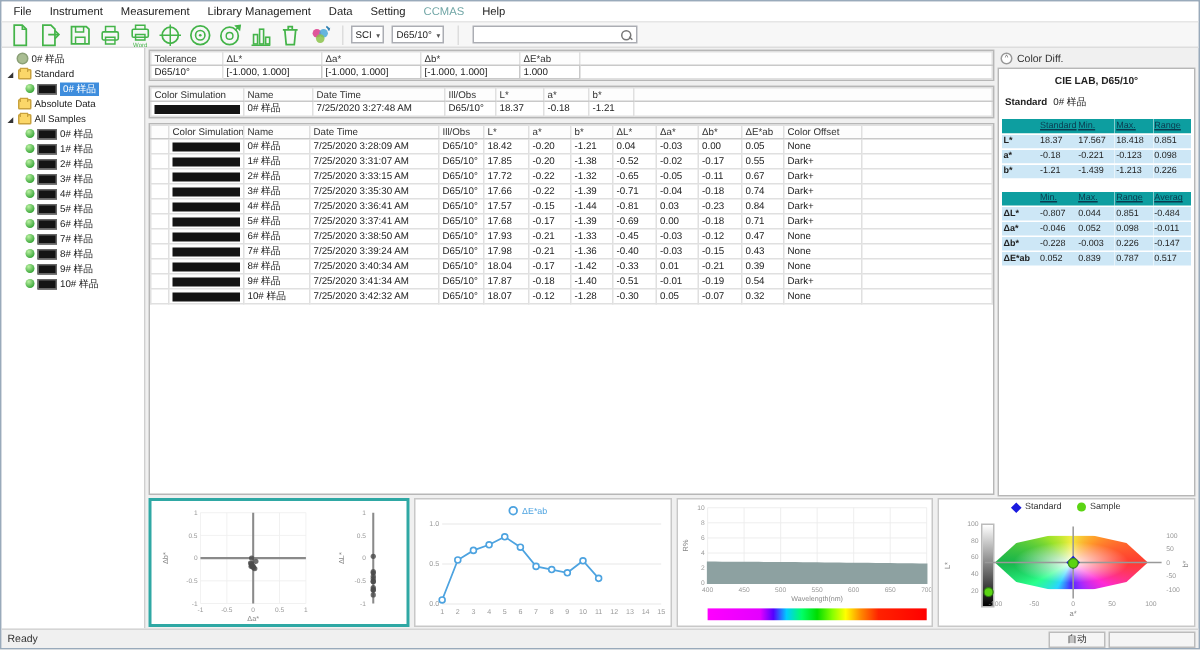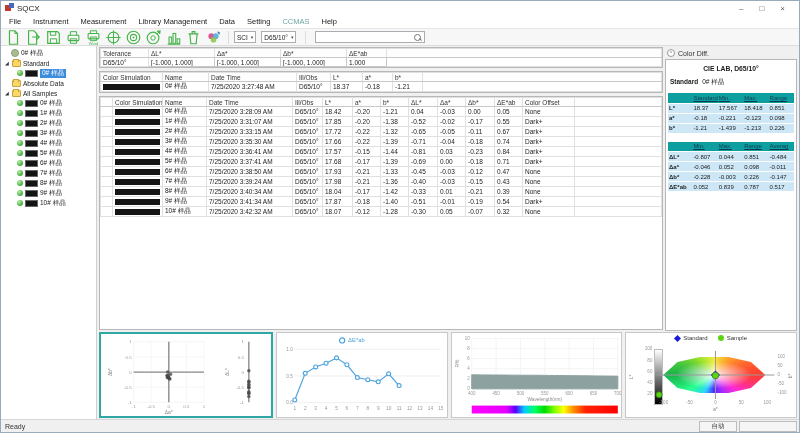--- a/index.html
+++ b/index.html
@@ -81,34 +81,20 @@
 .statusbar{height:13px;background:#f0f0f0;border-top:1px solid #d5d5d5;display:flex;align-items:center;font-size:7px;color:#333;padding-left:4px;flex:0 0 auto}
 .sb-right{margin-left:auto;display:flex;height:11px;margin-right:2px}
 .sb-cell{min-width:38px;border:1px solid #bcbcbc;background:#f5f5f5;display:flex;align-items:center;justify-content:center;font-size:6.5px;margin-left:2px;padding:0 3px}
 .sb-cell.empty{min-width:58px}
 </style>
 </head>
 <body>
 
 <div class="window">
 
-  <div class="titlebar">
-    <span>
-      <svg width="9" height="9" viewBox="0 0 9 9">
-          <rect x="0" y="2" width="6" height="6" fill="#c0392b"></rect>
-          <rect x="4" y="0" width="5" height="5" fill="#4a69bd"></rect>
-        </svg>
-    </span>
-    <span>SQCX</span>
-    <div class="win-controls">
-      <span>–</span>
-      <span>□</span>
-      <span>×</span>
-    </div>
-  </div>
 
   <div class="menubar" id="menubar">
       <span class="menu-item">File</span>
       <span class="menu-item">Instrument</span>
       <span class="menu-item">Measurement</span>
       <span class="menu-item">Library Management</span>
       <span class="menu-item">Data</span>
       <span class="menu-item">Setting</span>
       <span class="menu-item accent">CCMAS</span>
       <span class="menu-item">Help</span>

